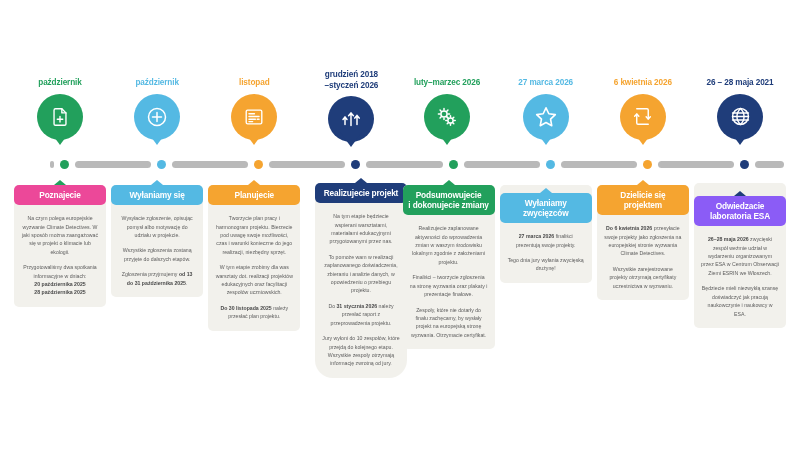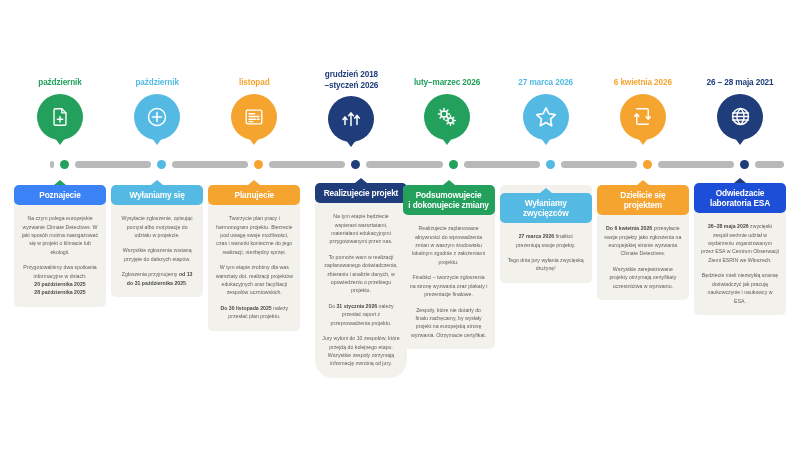--- a/index.html
+++ b/index.html
@@ -233,21 +233,21 @@
                 <path fill="none" stroke="#fff" stroke-width="1.5" stroke-linecap="round" stroke-linejoin="round" d="M3.7 8.4h16.6M3.7 15.6h16.6"></path>
                 <path fill="none" stroke="#fff" stroke-width="1.5" stroke-linecap="round" stroke-linejoin="round" d="M12 3.7c2.5 2.4 3.7 5.3 3.7 8.3s-1.2 5.9-3.7 8.3c-2.5-2.4-3.7-5.3-3.7-8.3S9.5 6.1 12 3.7z"></path>
               </svg>
             </span>
           </div>
         </div>
       </div>
     </div>
   <div id="cards">
       <div class="card" style="left: 14px; top: 185px;">
-        <div class="card-head card-h0" style="background: #3b82f6; white-space: pre-line;">Poznajecie</div>
+        <div class="card-head card-h0" style="background: #ec4899; white-space: pre-line;">Poznajecie</div>
         <div class="card-body">
           <div class="para" style="white-space: pre-line;">Na czym polega europejskie wyzwanie Climate Detectives. W jaki sposób można zaangażować się w projekt o klimacie lub ekologii.</div>
           <div class="para" style="white-space: pre-line;">Przygotowaliśmy dwa spotkania informacyjne w dniach:<br><b>20 października 2025</b><br><b>28 października 2025</b></div>
         </div>
       </div>
       <div class="card" style="left: 111.143px; top: 185px;">
         <div class="card-head card-h1" style="background: rgb(84, 185, 227); white-space: pre-line;">Wyłaniamy się</div>
         <div class="card-body">
           <div class="para" style="white-space: pre-line;">Wysyłacie zgłoszenie, opisując pomysł albo motywację do udziału w projekcie.</div>
           <div class="para" style="white-space: pre-line;">Wszystkie zgłoszenia zostaną przyjęte do dalszych etapów.</div>
@@ -290,21 +290,21 @@
       </div>
       <div class="card" style="left: 596.857px; top: 185px;">
         <div class="card-head card-h6" style="background: rgb(245, 164, 48); white-space: pre-line;">Dzielicie się
 projektem</div>
         <div class="card-body">
           <div class="para" style="white-space: pre-line;"><b>Do <b>6 kwietnia 2026</b></b> przesyłacie swoje projekty jako zgłoszenia na europejskiej stronie wyzwania Climate Detectives.</div>
           <div class="para" style="white-space: pre-line;">Wszystkie zarejestrowane projekty otrzymają certyfikaty uczestnictwa w wyzwaniu.</div>
         </div>
       </div>
       <div class="card" style="left: 694px; top: 183px;">
-        <div class="card-head card-h7" style="background: #1d4ed8; white-space: pre-line;">Odwiedzacie
+        <div class="card-head card-h7" style="background: #8b5cf6; white-space: pre-line; margin-top: 13px;">Odwiedzacie
 laboratoria ESA</div>
         <div class="card-body">
           <div class="para" style="white-space: pre-line;"><b>26–28 maja 2026</b> zwycięski zespół weźmie udział w wydarzeniu organizowanym przez ESA w Centrum Obserwacji Ziemi ESRIN we Włoszech.</div>
           <div class="para" style="white-space: pre-line;">Będziecie mieli niezwykłą szansę doświadczyć jak pracują naukowczynie i naukowcy w ESA.</div>
         </div>
       </div>
     </div>
 
 </div>
 

